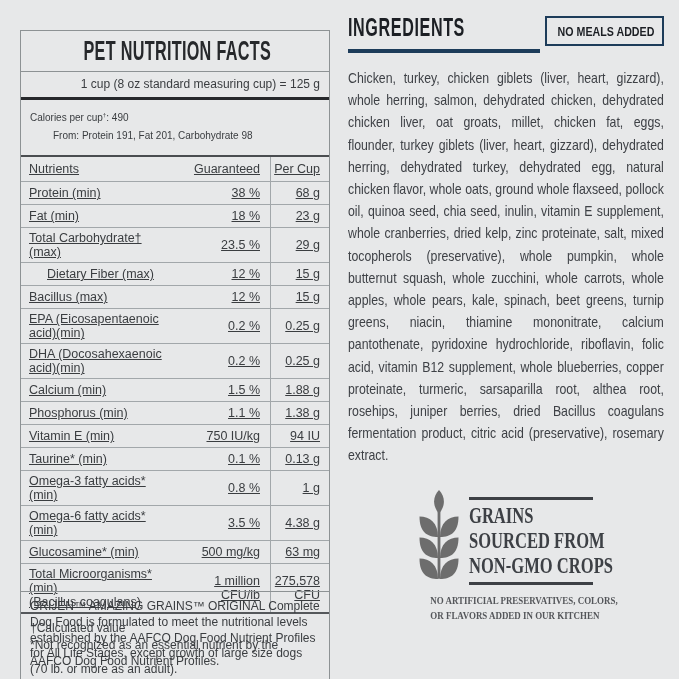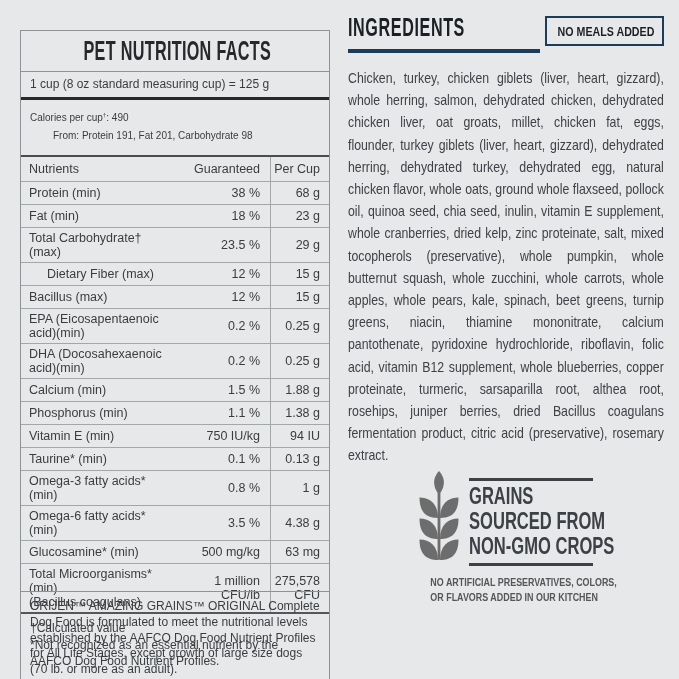--- a/index.html
+++ b/index.html
@@ -14,25 +14,25 @@
   sup { font-size:0.62em; vertical-align:super; }
 
   
   .panel {
     position:absolute; left:20px; top:30px; width:310px;
     border:1px solid #8d9294; background:transparent;
   }
   .panel-title-box { border-bottom:1px solid #8d9294; padding:6px 0 6px; text-align:center; }
   .panel-title-box h1 { margin:0; font-size:27px; line-height:28px; font-weight:bold; color:#26282b; }
   .panel-title-box h1 span { display:inline-block; transform:scaleX(0.60); transform-origin:center; letter-spacing:0.5px; white-space:nowrap; }
-  .serving-row { border-bottom:3px solid #26282b; padding:5px 9px 6px; font-size:12px; color:#3a3d40; }
+  .serving-row { border-bottom:3px solid #26282b; padding:5px 9px 6px; text-align:right; font-size:12px; color:#3a3d40; }
   .calories-box { border-bottom:2px solid #4a4d50; padding:7px 9px 11px; font-size:10px; line-height:16px; }
   .cal-line2 { padding-left:23px; margin-top:2px; }
 
-  .nrow { display:flex; align-items:center; border-bottom:1px solid #a2a7aa; min-height:23px; font-size:12.5px; }
+  .nrow { display:flex; align-items:center; border-bottom:1px solid #a2a7aa; min-height:23px; font-size:12.5px;text-decoration:underline; }
   .nrow.nhead { min-height:25px; }
   .c-name { flex:1; padding:3px 4px 3px 8px; line-height:14px; }
   .nrow.indent .c-name { padding-left:26px; }
   .c-guar { width:104px; text-align:right; padding:3px 10px 3px 0; line-height:14px; }
   .c-div  { width:1px; align-self:stretch; background:#a2a7aa; }
   .c-per  { width:58px; text-align:right; padding:3px 9px 3px 0; line-height:14px; }
   #ntable-body .nrow:last-child { border-bottom:2px solid #55585b; }
 
   .footnotes { padding:6px 9px 9px; font-size:12px; line-height:16.5px; }
 
@@ -55,21 +55,21 @@
   }
   .badge span { display:inline-block; transform:scaleX(0.82); transform-origin:center; white-space:nowrap; }
   .ing-text {
     margin:9px 0 0; width:372px;
     transform:scaleX(0.849); transform-origin:left top;
     font-size:14.5px; line-height:22.2px;
     text-align:justify; color:#3e4146;
   }
 
   
-  .grains-logo { position:absolute; left:417px; top:470px; width:178px; }
+  .grains-logo { position:absolute; left:417px; top:489px; width:178px;font-family:Liberation Serif, serif; }
   .gl-row { display:flex; align-items:flex-start; }
   .gl-icon { width:44px; height:92px; flex:0 0 44px; }
   .gl-text { margin-left:8px; width:124px; padding-top:8px; }
   .gl-rule { height:3px; background:#3d4045; }
   .gl-rule.top { margin-bottom:3px; }
   .gl-rule.bottom { margin-top:4px; }
   .gl-line { font-size:23px; font-weight:bold; color:#3d4045; line-height:25px; transform:scaleX(0.72); transform-origin:left center; white-space:nowrap; }
   .gl-caption { margin-top:9px; text-align:center; font-weight:bold; color:#54565a; }
   .gl-caption div { font-size:10.5px; line-height:14.5px; transform:scaleX(0.85); transform-origin:center top; white-space:nowrap; }
 </style>

